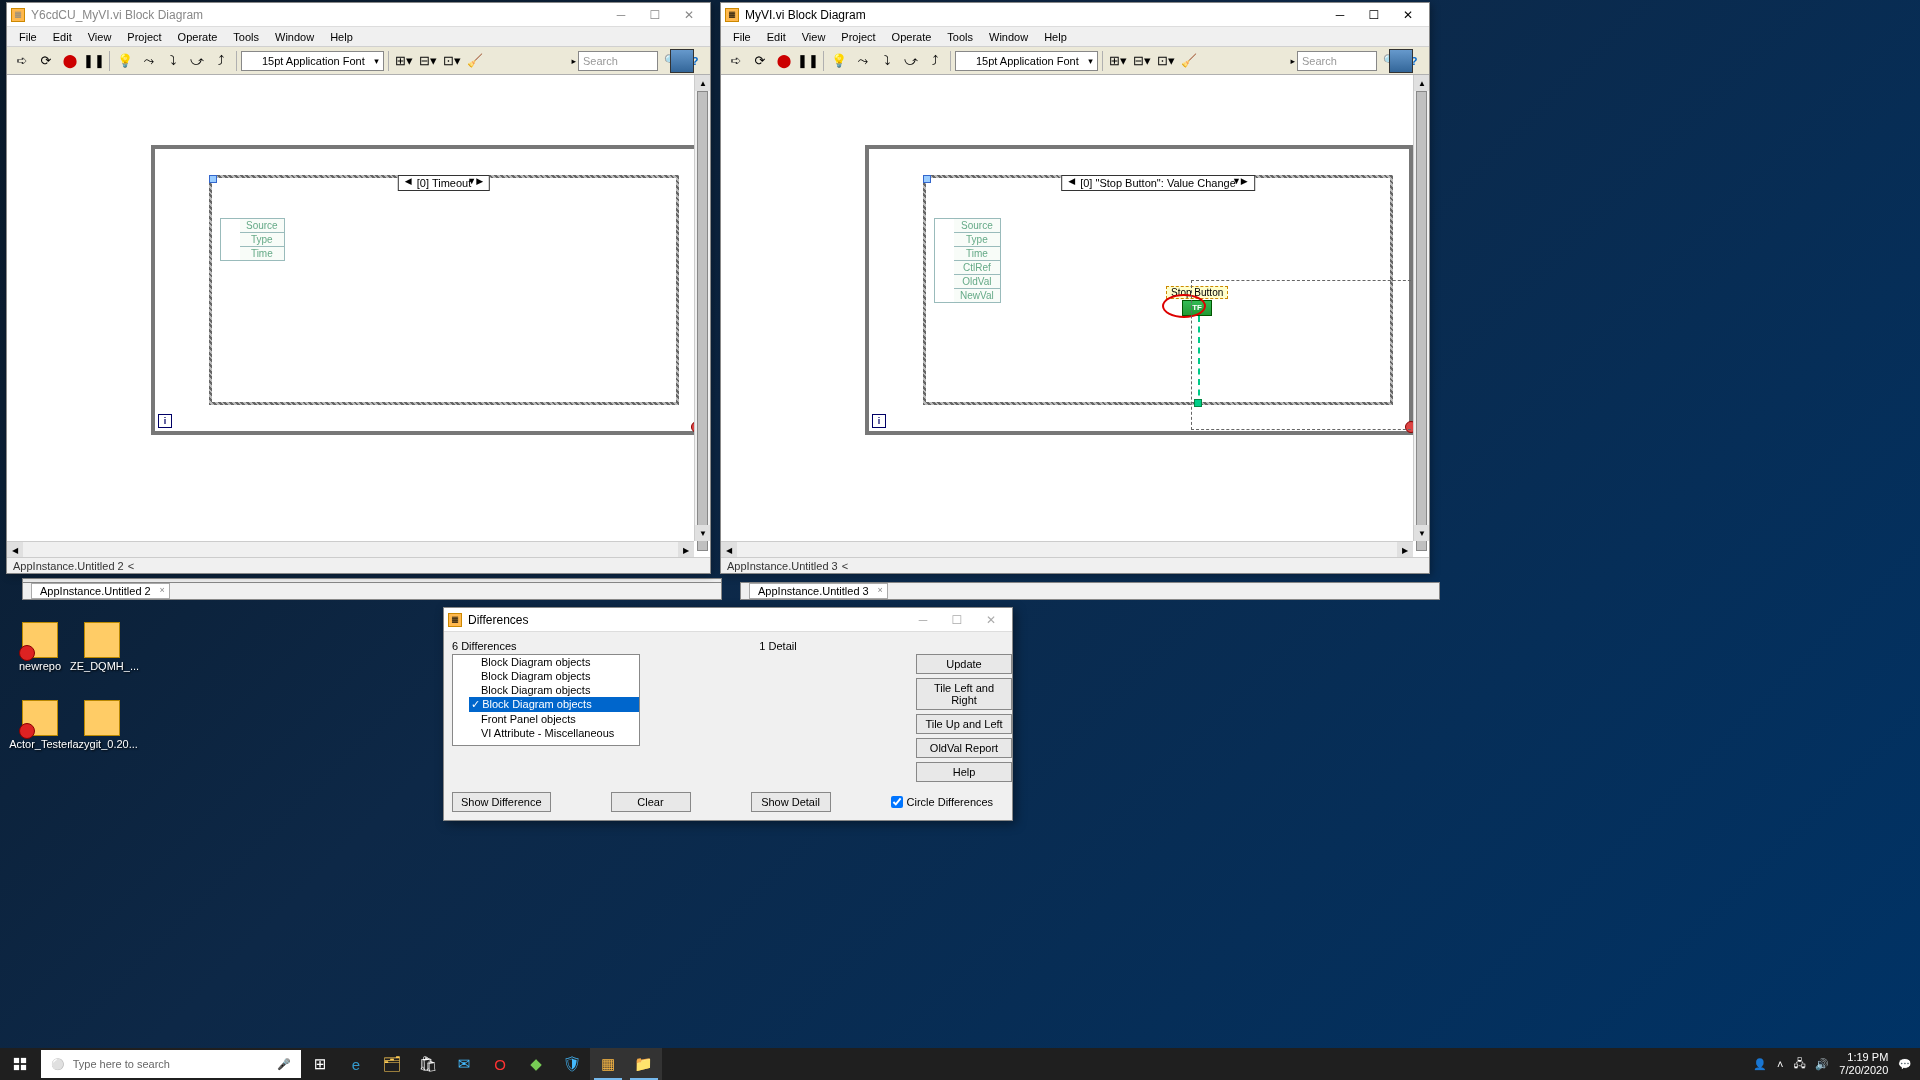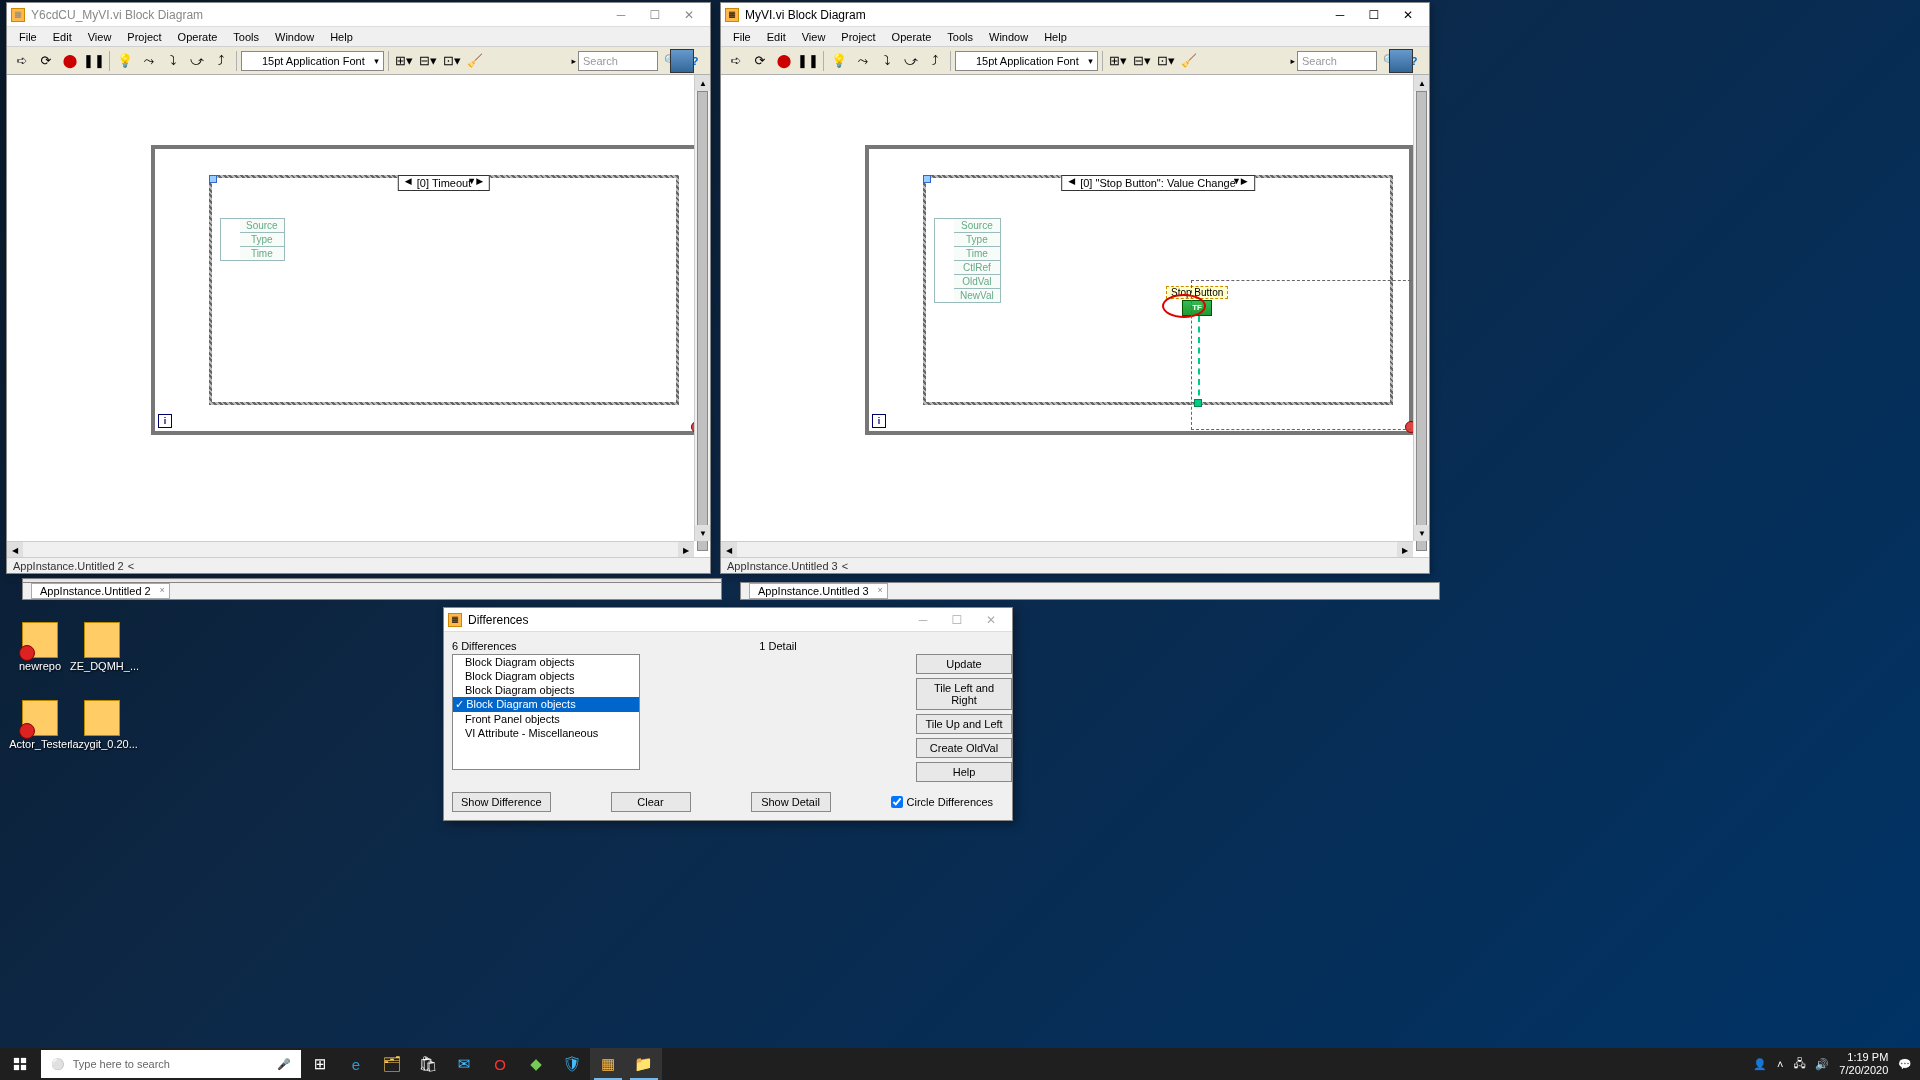--- a/index.html
+++ b/index.html
@@ -66,21 +66,21 @@
 .desktop-icon { position: absolute; width: 64px; text-align: center; color: #fff; font-size: 11px; text-shadow: 1px 1px 2px #000; }
 .desktop-icon .di-img { width: 36px; height: 36px; margin: 0 auto 2px; background: #ffcc66; border: 1px solid #bb8800; position: relative; }
 .di-red { position: absolute; bottom: -4px; left: -4px; width: 16px; height: 16px; background: #d22; border-radius: 50%; border: 1px solid #800; }
 
 
 .diff-dialog { position: absolute; width: 570px; background: #f0f0f0; border: 1px solid #888; box-shadow: 3px 3px 10px rgba(0,0,0,0.4); }
 .diff-body { padding: 8px; }
 .diff-cols { display: flex; gap: 8px; }
 .diff-col { display: flex; flex-direction: column; }
 .diff-label { font-size: 11px; margin-bottom: 2px; }
-.diff-list { border: 1px solid #888; background: #fff; height: 116px; overflow-y: scroll; font-size: 11px; }
+.diff-list { border: 1px solid #888; background: #fff; height: 92px; overflow-y: scroll; font-size: 11px; padding-left: 16px; }
 .diff-list-item { padding: 1px 12px; cursor: pointer; white-space: nowrap; }
 .diff-list-item.sel { background: #0066cc; color: #fff; }
 .diff-list-item.check::before { content: '✓'; margin-left: -10px; margin-right: 2px; }
 .diff-btngrid { display: flex; flex-direction: column; gap: 4px; }
 .dlg-btn { border: 1px solid #888; background: #e8e8e8; padding: 3px 8px; font-size: 11px; cursor: pointer; text-align: center; min-width: 90px; }
 .diff-bottom { display: flex; gap: 60px; margin-top: 10px; align-items: center; }
 .checkbox { display: flex; align-items: center; gap: 4px; font-size: 11px; }
 .checkbox input { width: 12px; height: 12px; }
 
 
@@ -341,21 +341,21 @@
         </div>
       </div>
       <div class="diff-col" style="flex:0 0 260px;text-align:center;">
         <div class="diff-label">1 Detail</div>
       </div>
       <div class="diff-col" style="flex:0 0 96px; padding-top:14px;">
         <div class="diff-btngrid">
           <div class="dlg-btn">Update</div>
           <div class="dlg-btn">Tile Left and Right</div>
           <div class="dlg-btn">Tile Up and Left</div>
-          <div class="dlg-btn">Create OldVal</div>
+          <div class="dlg-btn">OldVal Report</div>
           <div class="dlg-btn">Help</div>
         </div>
       </div>
     </div>
     <div class="diff-bottom">
       <div class="dlg-btn" style="min-width:80px;">Show Difference</div>
       <div class="dlg-btn" style="min-width:80px;">Clear</div>
       <div class="dlg-btn" style="min-width:80px;">Show Detail</div>
       <label class="checkbox">
         <input type="checkbox" checked="" style="">

